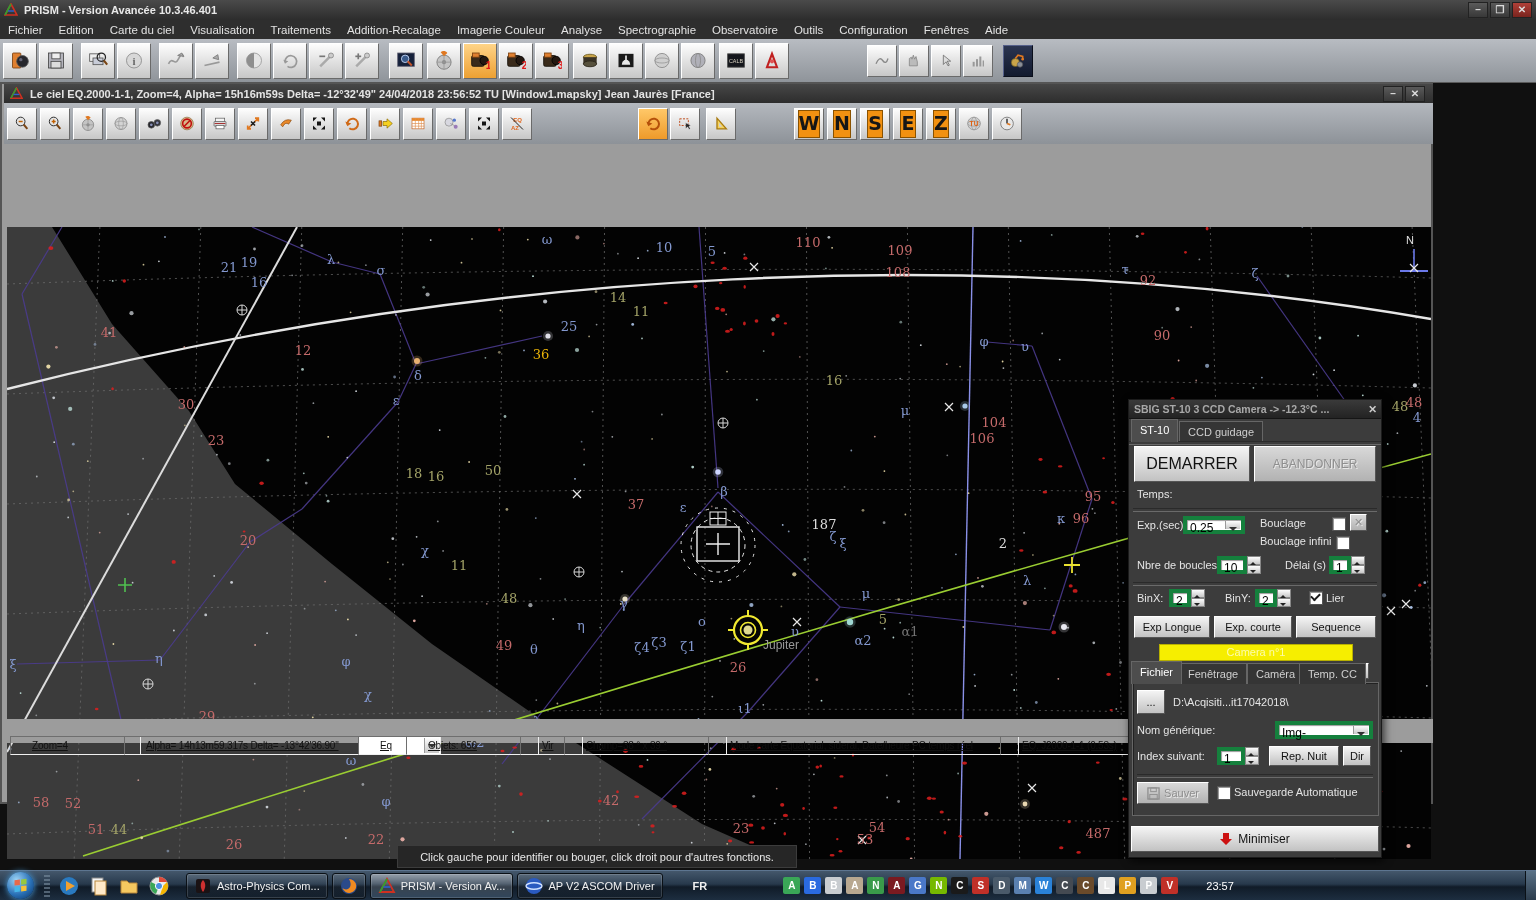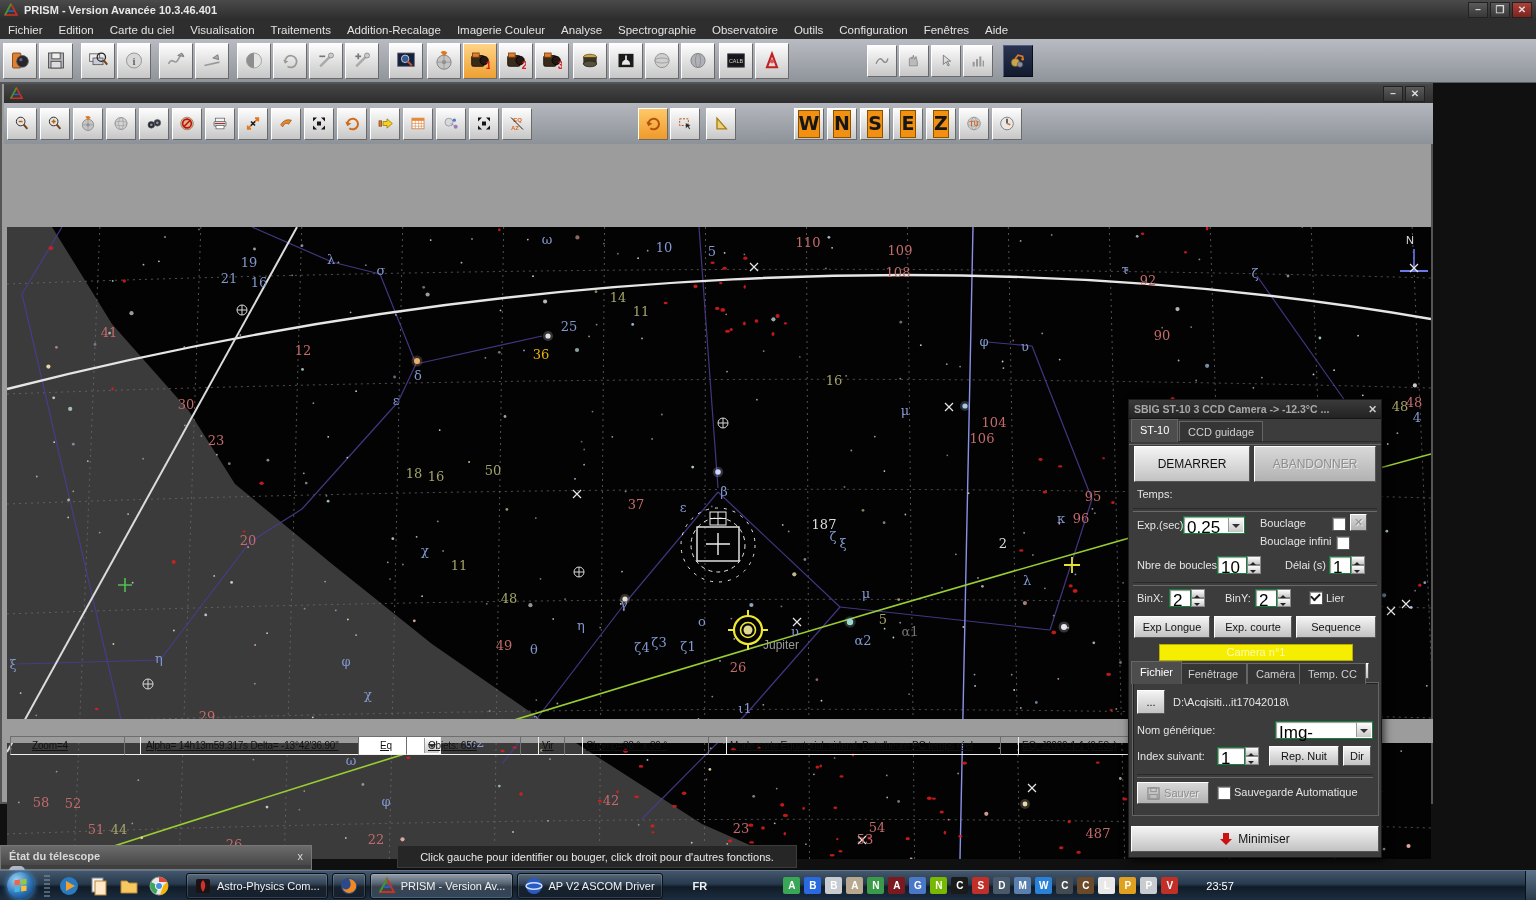--- a/index.html
+++ b/index.html
@@ -42,22 +42,22 @@
      border:1px solid;border-color:#6e6e6e #f0f0f0 #f0f0f0 #6e6e6e;letter-spacing:-0.2px;text-decoration:underline;}
   
   #camera-panel{left:1128px;top:399px;width:252px;height:457px;background:#3c3c3c;border:1px solid #1b1b1b;
      box-shadow:2px 3px 8px rgba(0,0,0,.7);font-size:11px;color:#e4e4e4;}
   #cp-title{left:0;top:0;width:252px;height:18px;background:linear-gradient(#3a3a3a,#232323);color:#a8a8a8;
      font-size:10.5px;font-weight:bold;display:flex;align-items:center;border-bottom:1px solid #151515;}
   .tab{position:absolute;top:0;height:20px;line-height:20px;padding:0 8px;background:#353535;color:#cfcfcf;
      border:1px solid #666;border-bottom:none;font-size:11px;}
   .tab.active{background:#4d4d4d;color:#fff;height:22px;z-index:2;}
   .pl{position:absolute;color:#e4e4e4;font-size:11px;white-space:nowrap;}
-  .fld{position:absolute;background:#fff;color:#000;border:1px solid #15803d;box-shadow:inset 1px 1px 1px #999;
-     font-size:17px;padding:1px 3px;box-sizing:border-box;}
+  .fld{position:absolute;background:#fff;color:#000;border:4px solid #15803d;box-shadow:inset 1px 1px 1px #999;
+     font-size:12px;padding:1px 3px;box-sizing:border-box;}
   .combo-arrow{position:absolute;right:1px;top:1px;bottom:1px;width:14px;background:linear-gradient(#fdfdfd,#c8c8c8);
      border-left:1px solid #999;}
   .combo-arrow::after{content:"";position:absolute;left:3px;top:6px;border:4px solid transparent;border-top-color:#333;}
   .spin{position:absolute;width:14px;display:flex;flex-direction:column;}
   .spin i{flex:1;background:linear-gradient(#fdfdfd,#c8c8c8);border:1px solid #888;position:relative;}
   .spin i::after{content:"";position:absolute;left:2px;top:2px;border:3px solid transparent;border-bottom-color:#222;}
   .spin i.dn::after{border-bottom-color:transparent;border-top-color:#222;top:4px;}
   .chk{position:absolute;width:12px;height:12px;background:#fff;border:1px solid #555;box-shadow:inset 1px 1px 0 #999;}
   .chk.checked::after{content:"";display:block;width:7px;height:4px;border-left:2px solid #1a1a1a;
      border-bottom:2px solid #1a1a1a;transform:rotate(-45deg);margin:1px 0 0 1px;}
@@ -300,20 +300,21 @@
 
   <div class="abs" id="map-window">
     <div class="abs" id="map-titlebar">
       <span class="abs" style="left:6px;top:3px">
         <svg width="13" height="13" viewBox="0 0 14 14">
             <path d="M7 1 L13 12 L1 12 Z" fill="none" stroke="#d03020" stroke-width="1.6"></path>
             <path d="M7 1 L1 12" stroke="#30a030" stroke-width="1.6"></path>
             <path d="M4 8 h6" stroke="#3060d0" stroke-width="1.4"></path>
           </svg>
       </span>
+      <span style="margin-left:26px">Le ciel EQ.2000-1-1, Zoom=4, Alpha= 15h16m59s Delta= -12°32'49"    24/04/2018 23:56:52 TU [Window1.mapsky]   Jean Jaurès [France]</span>
       <span style="margin-left:auto;display:flex;margin-right:8px">
         <span class="wctl">–</span>
         <span class="wctl">✕</span>
       </span>
     </div>
     <div class="abs" id="map-toolbar">
         <button class="b3 mtb">
           <svg viewBox="0 0 24 24" width="25" height="25">
             <circle cx="10" cy="9" r="6.5" fill="#e4e4e4" stroke="#333" stroke-width="1.5"></circle>
             <line x1="7" y1="9" x2="13" y2="9" stroke="#c06000" stroke-width="2.2"></line>
@@ -1081,21 +1082,21 @@
             <path d="M721 403 h6 M755 403 h6 M741 383 v6 M741 417 v6" stroke="#f0e830" stroke-width="2"></path>
           </g>
         </svg>
         <span class="skylabel" style="left: 540px; top: 12px; color: rgb(131, 152, 207);">ω</span>
         <span class="skylabel" style="left: 657px; top: 20px; color: rgb(131, 152, 207);">10</span>
         <span class="skylabel" style="left: 705px; top: 24px; color: rgb(131, 152, 207);">5</span>
         <span class="skylabel" style="left: 801px; top: 15px; color: rgb(196, 106, 106);">110</span>
         <span class="skylabel" style="left: 893px; top: 23px; color: rgb(196, 106, 106);">109</span>
         <span class="skylabel" style="left: 891px; top: 45px; color: rgb(196, 106, 106);">108</span>
         <span class="skylabel" style="left: 242px; top: 35px; color: rgb(131, 152, 207);">19</span>
-        <span class="skylabel" style="left: 222px; top: 51px; color: rgb(131, 152, 207);">21</span>
+        <span class="skylabel" style="left: 222px; top: 40px; color: rgb(131, 152, 207);">21</span>
         <span class="skylabel" style="left: 252px; top: 55px; color: rgb(131, 152, 207);">16</span>
         <span class="skylabel" style="left: 324px; top: 32px; color: rgb(131, 152, 207);">λ</span>
         <span class="skylabel" style="left: 374px; top: 43px; color: rgb(131, 152, 207);">σ</span>
         <span class="skylabel" style="left: 611px; top: 70px; color: rgb(163, 163, 104);">14</span>
         <span class="skylabel" style="left: 634px; top: 84px; color: rgb(163, 163, 104);">11</span>
         <span class="skylabel" style="left: 1118px; top: 42px; color: rgb(131, 152, 207);">τ</span>
         <span class="skylabel" style="left: 1248px; top: 46px; color: rgb(131, 152, 207);">ζ</span>
         <span class="skylabel" style="left: 1141px; top: 53px; color: rgb(196, 106, 106); text-align: center;">92</span>
         <span class="skylabel" style="left: 1155px; top: 108px; color: rgb(196, 106, 106);">90</span>
         <span class="skylabel" style="left: 102px; top: 105px; color: rgb(196, 106, 106);">41</span>
@@ -1189,21 +1190,21 @@
 
   <div class="abs" id="camera-panel">
     <div class="abs" id="cp-title">
       <span style="margin-left:5px">SBIG ST-10 3 CCD Camera   -&gt;   -12.3°C ...</span>
       <span style="margin-left:auto;margin-right:4px;color:#ccc">✕</span>
     </div>
     <div class="tab active" style="left:2px;top:19px">ST-10</div>
     <div class="tab" style="left:50px;top:21px">CCD guidage</div>
     <div class="groove" style="left:0;top:41px;width:252px"></div>
 
-    <div class="pbtn" style="left:5px;top:46px;width:116px;height:36px;font-size:12px">DEMARRER</div>
+    <div class="pbtn" style="left:5px;top:46px;width:116px;height:36px;font-size:16px">DEMARRER</div>
     <div class="pbtn dis" style="left:125px;top:46px;width:122px;height:36px;font-size:12px">ABANDONNER</div>
     <div class="pl" style="left:8px;top:88px">Temps:</div>
     <div class="groove" style="left:4px;top:108px;width:244px"></div>
 
     <div class="pl" style="left:8px;top:119px">Exp.(sec)</div>
     <div class="fld" style="left:54px;top:116px;width:62px;height:18px">
       <span>0.25</span><span class="combo-arrow"></span>
     </div>
     <div class="pl" style="left:131px;top:117px">Bouclage</div>
     <div class="chk" style="left:203px;top:117px"></div>
@@ -1283,28 +1284,20 @@
           <path d="M3 1 h6 v6 h3 L6 13 0 7 h3 z" fill="#cc1111"></path>
         </svg>
       <span>Minimiser</span>
     </div>
   <div class="tab active" style="left: 2px; top: 261px;">Fichier</div>
       <div class="tab" style="left: 50px; top: 263px;">Fenêtrage</div>
       <div class="tab" style="left: 118px; top: 263px;">Caméra</div>
       <div class="tab" style="left: 170px; top: 263px;">Temp. CC</div>
     </div>
 
-  <div class="abs" id="telescope-panel">
-    <div class="abs" style="left:0;top:0;width:310px;height:19px;background:linear-gradient(#6b6b6b,#484848);
-        display:flex;align-items:center;color:#d8d8d8;font-size:11px;font-weight:bold">
-      <span style="margin-left:8px">État du télescope</span>
-      <span style="margin-left:auto;margin-right:8px;font-weight:normal">x</span>
-    </div>
-    <div class="abs" style="left:8px;top:20px;width:16px;height:5px;border-radius:8px 8px 0 0;background:#b8b8c2"></div>
-  </div>
 
   <div class="abs" id="hint-bar">
     <span>Click gauche pour identifier ou bouger, click droit pour d'autres fonctions.</span>
   </div>
 
   <div class="abs" id="taskbar">
       <div style="width: 27px; height: 27px; margin-left: 7px; border-radius: 50%; position: relative; background: radial-gradient(circle at 35% 30%, rgb(158, 212, 245), rgb(42, 114, 184) 55%, rgb(11, 47, 94)); box-shadow: rgb(74, 160, 224) 0px 0px 6px;"><svg width="27" height="27" viewBox="0 0 27 27">
           <g transform="translate(13.5,13.5) skewY(-6)">
             <rect x="-6" y="-6" width="5.4" height="5.4" fill="#e8694a"></rect>
             <rect x="0.6" y="-6" width="5.4" height="5.4" fill="#97c93d"></rect>

